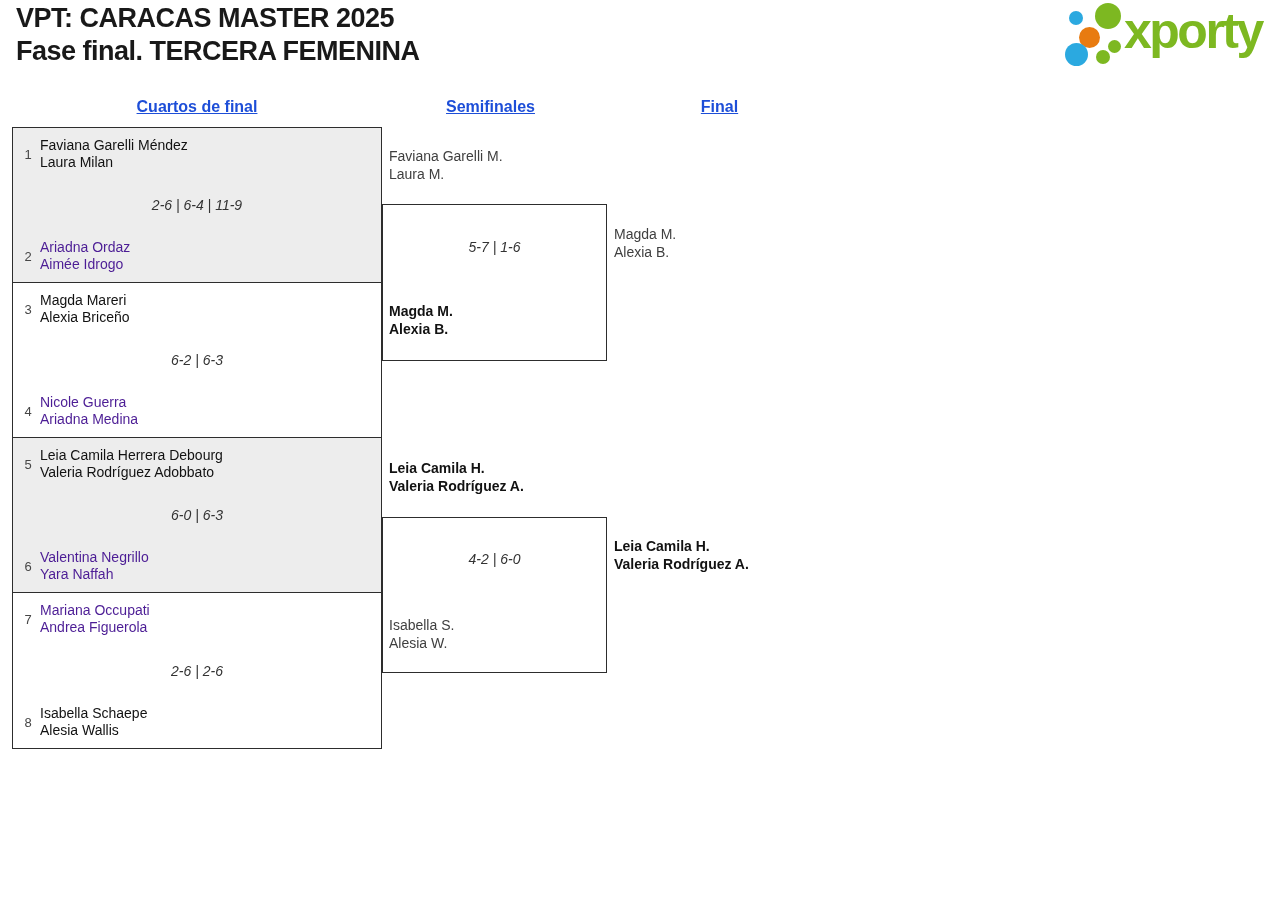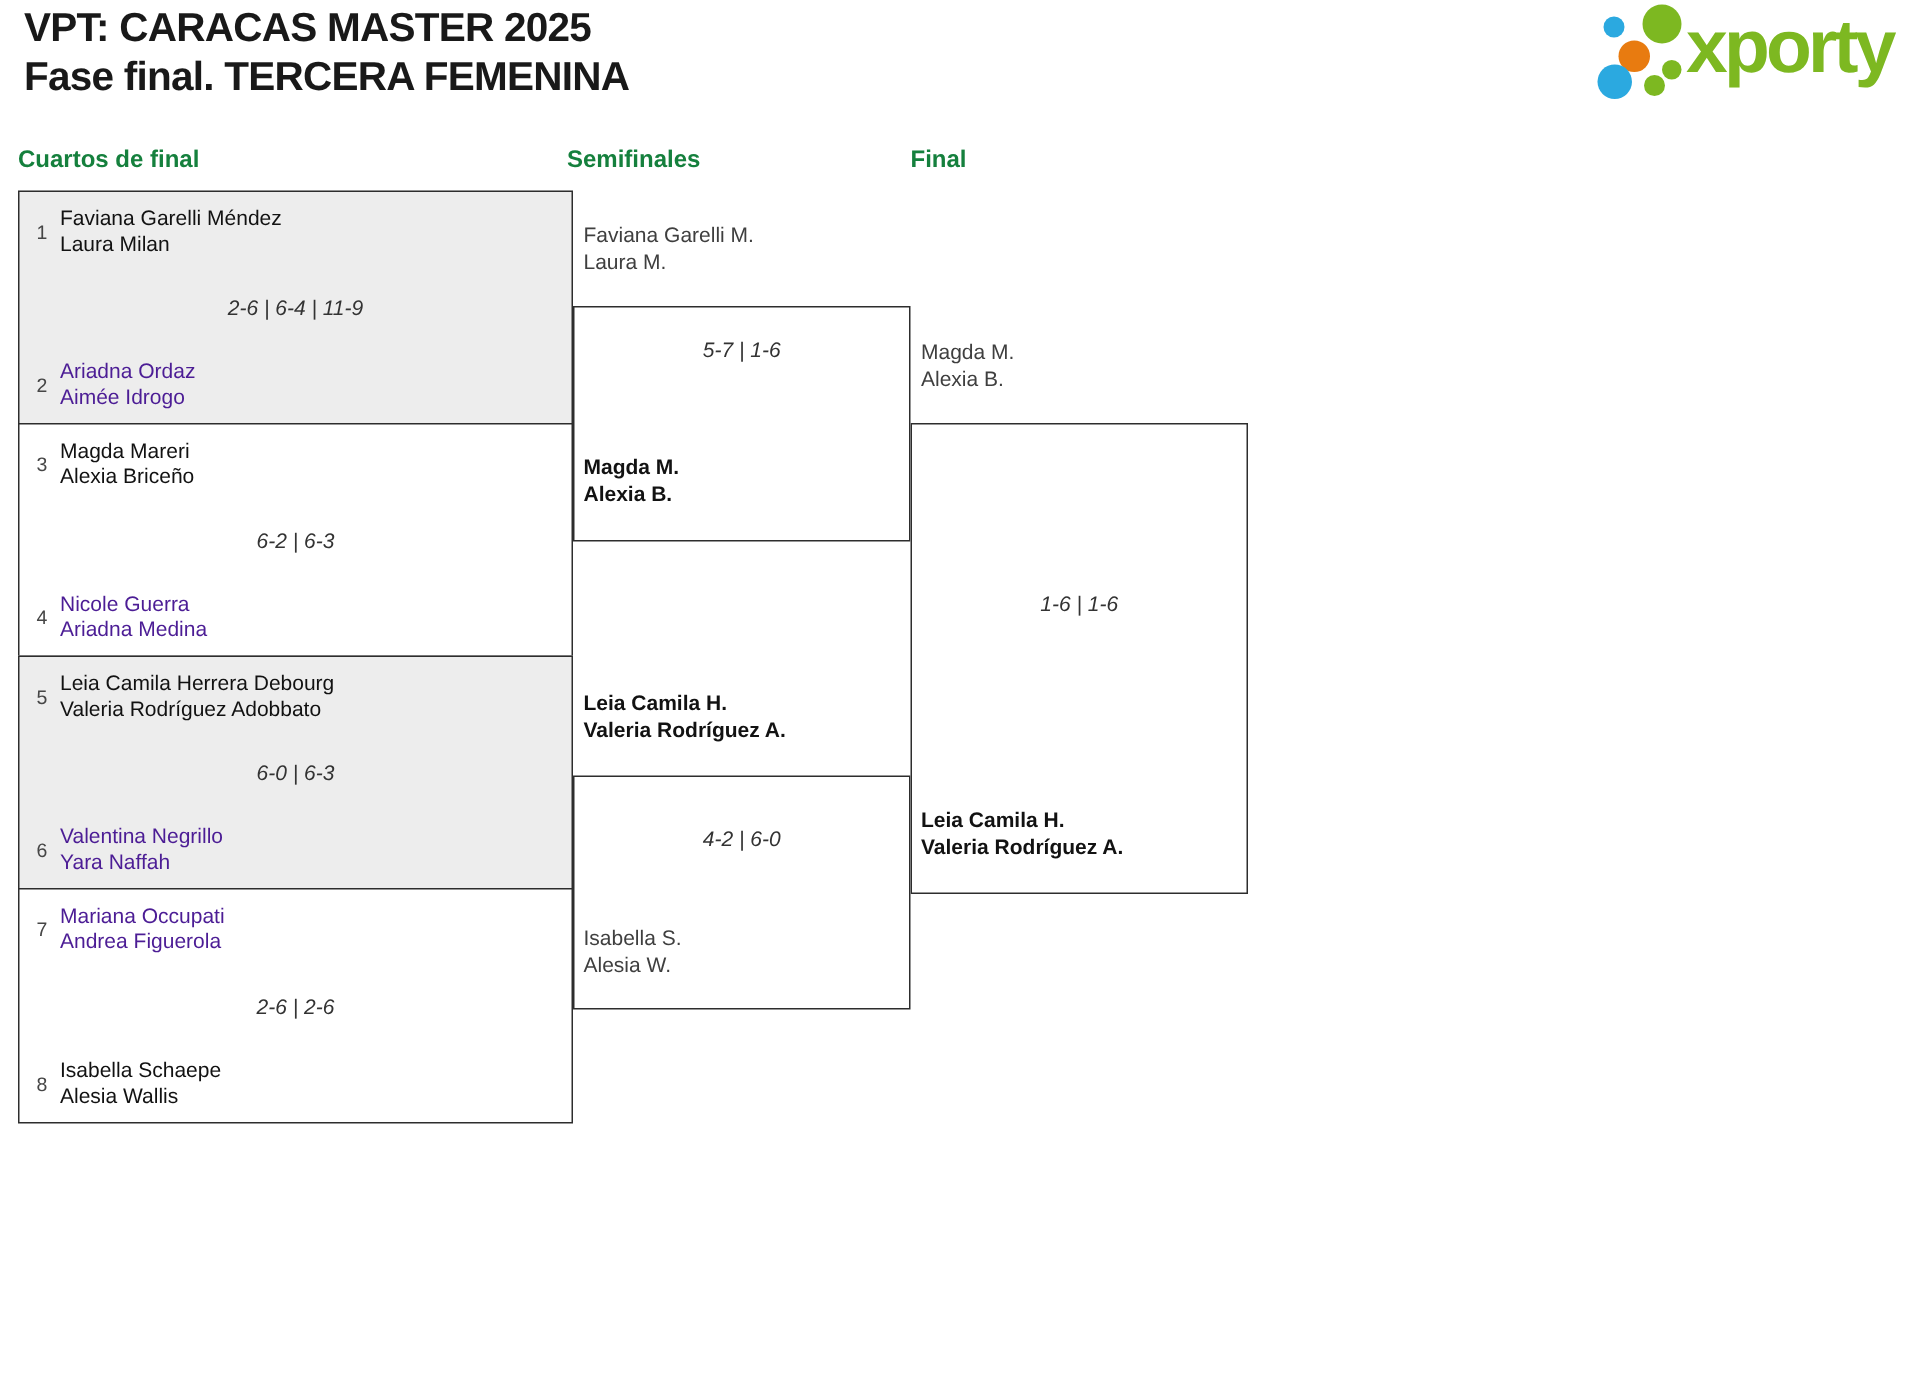--- a/index.html
+++ b/index.html
@@ -15,22 +15,22 @@
   .dot { position:absolute; border-radius:50%; }
   .dot-blue-small  { left:7px;  top:11px; width:14px; height:14px; }
   .dot-green-big   { left:33px; top:3px;  width:26px; height:26px; }
   .dot-orange      { left:17px; top:27px; width:21px; height:21px; }
   .dot-green-small { left:46px; top:40px; width:13px; height:13px; }
   .dot-blue-med    { left:3px;  top:43px; width:23px; height:23px; }
   .dot-green-small2{ left:34px; top:50px; width:14px; height:14px; }
   .wordmark { position:absolute; left:62px; top:-4px; font-size:50px; font-weight:700;
     letter-spacing:-2.5px; line-height:70px; }
   
-  .col-header { position:absolute; top:98px; font-size:16px; font-weight:700; color:#15803d;
-    text-align:left; }
+  .col-header { position:absolute; top:98px; font-size:16px; font-weight:700; color:#1d4ed8;
+    text-align:center;text-decoration:underline; }
   .col-header.qf { left:0;     width:370px; }
   .col-header.sf { left:366px; width:225px; }
   .col-header.f  { left:595px; width:225px; }
   
   .match { position:absolute; border:1px solid #2d2d2d; background:#fff; }
   .q1 { left:0; top:127px; width:370px; height:156px; }
   .q2 { left:0; top:282px; width:370px; height:156px; }
   .q3 { left:0; top:437px; width:370px; height:156px; }
   .q4 { left:0; top:592px; width:370px; height:157px; }
   .sf1 { left:370px; top:204px; width:225px; height:157px; }
@@ -40,21 +40,21 @@
   .team { position:absolute; left:7px; display:flex; align-items:center; }
   .team.top    { top:9px; }
   .team.bottom { bottom:9px; }
   .seed { width:16px; text-align:center; font-size:13px; color:#464646; flex:0 0 16px; }
   .names { font-size:14px; line-height:17px; color:#4c1d95; padding-left:4px; }
   .names .nl { display:block; white-space:nowrap; }
   .names.winner { font-weight:400; color:#121212; }
   
   .score { position:absolute; left:0; right:0; text-align:center; font-size:14px; color:#333;font-style:italic; }
   .qf-score { top:50%; margin-top:-8px; }
-  .sf1 .score { top:20px; }
+  .sf1 .score { top:34px; }
   .sf2 .score { top:33px; }
   .finalbox .score { top:111px; }
   
   .lbl { position:absolute; font-size:14px; line-height:18px; color:#3f3f3f; }
   .lbl .nl { display:block; white-space:nowrap; }
   .lbl.winner { font-weight:700; color:#121212; }
   .lbl-sf1-top    { left:377px; top:147px; }
   .lbl-sf1-bottom { left:377px; top:302px; }
   .lbl-sf2-top    { left:377px; top:459px; }
   .lbl-sf2-bottom { left:377px; top:616px; }
@@ -157,23 +157,20 @@
     </div>
   </div>
 
   <div class="match sf1">
     <div class="score">5-7 | 1-6</div>
   </div>
   <div class="match sf2">
     <div class="score">4-2 | 6-0</div>
   </div>
 
-  <div class="match finalbox">
-    <div class="score">1-6 | 1-6</div>
-  </div>
 
   <div class="lbl lbl-sf1-top">
     <span class="nl">Faviana Garelli M.</span>
     <span class="nl">Laura M.</span>
   </div>
   <div class="lbl lbl-sf1-bottom winner">
     <span class="nl">Magda M.</span>
     <span class="nl">Alexia B.</span>
   </div>
   <div class="lbl lbl-sf2-top winner">

